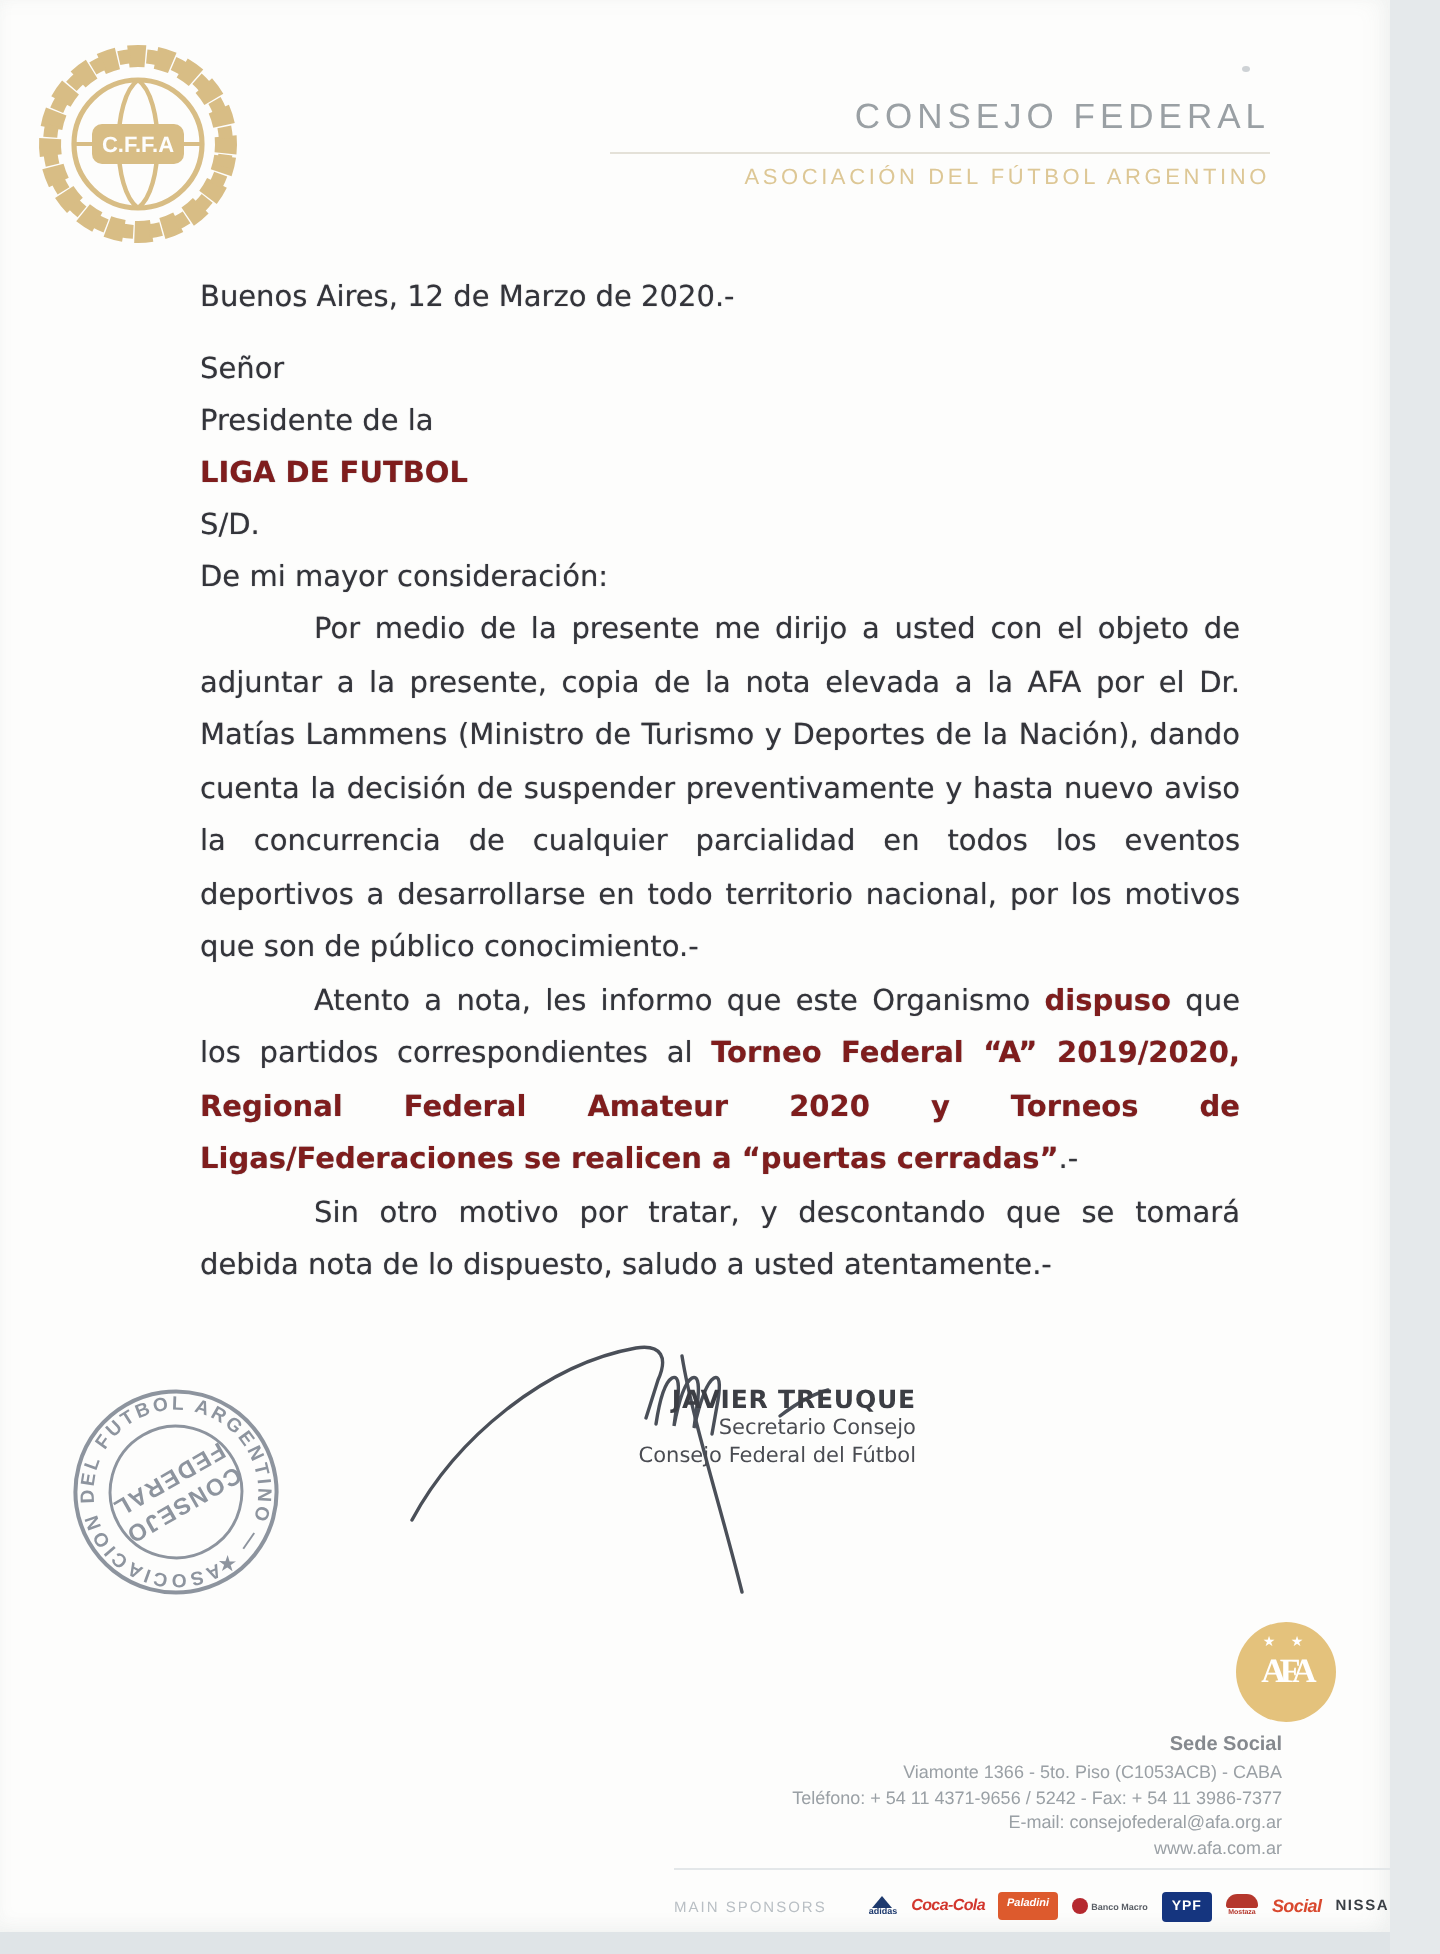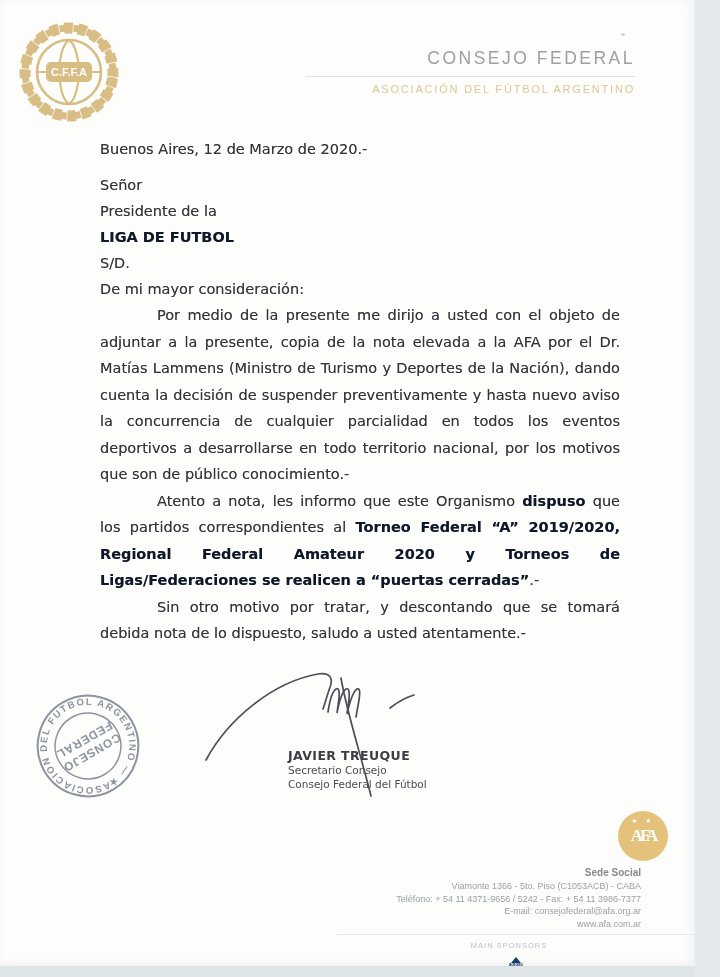--- a/index.html
+++ b/index.html
@@ -30,27 +30,27 @@
   .org-sub { color:#ddc795; font-size:11px; letter-spacing:1.8px; font-weight:400; }
 
   
   .letter {
     position:absolute; left:100px; top:140px; width:520px;
     color:#33343a; font-size:14.5px; line-height:26.5px;
     text-shadow:0 0 0.5px rgba(50,50,58,0.55);
   }
   .date-line { line-height:19px; margin-bottom:13px; white-space:nowrap; }
   .recipient div { line-height:26px; }
-  .bold { font-weight:bold; color:#0f172a; }
+  .bold { font-weight:bold; color:#7f1d1d; }
   .para { text-align:justify; text-align-last:left; text-indent:57px; }
 
   
   .sig-svg { position:absolute; left:168px; top:664px; width:270px; height:145px; }
   .sig-block {
-    position:absolute; left:288px; top:748px; width:170px; text-align:left;
+    position:absolute; left:288px; top:692px; width:170px; text-align:right;
     color:#3c3e44;
   }
   .sig-name { font-size:12.5px; font-weight:bold; letter-spacing:.4px; line-height:15px; }
   .sig-role { font-size:10.5px; line-height:14px; color:#4a4c52; }
 
   .stamp { position:absolute; left:24px; top:682px; width:128px; height:128px; opacity:.88; }
 
   
   .afa-logo {
     position:absolute; left:618px; top:811px; width:50px; height:50px; border-radius:50%;
@@ -62,21 +62,20 @@
     position:absolute; right:54px; top:866px; width:400px; text-align:right;
     font-family:"Liberation Sans", sans-serif; color:#9aa0a5; font-size:9px; line-height:12.5px;
   }
   .address .addr-title { font-weight:bold; color:#85898e; font-size:10px; line-height:14px; }
 
   .sponsor-rule { position:absolute; left:337px; top:934px; width:358px; height:1px; background:#e3e7e9; }
   .sponsors {
     position:absolute; left:337px; top:941px; width:358px; height:24px;
     display:flex; align-items:center; gap:7px;
     font-family:"Liberation Sans", sans-serif;
-    flex-direction:column;
   }
   .sp-label { color:#b9bfc4; font-size:7.5px; letter-spacing:1px; margin-right:14px; white-space:nowrap; }
   .sp { display:flex; flex-direction:column; align-items:center; justify-content:center; line-height:1; white-space:nowrap; }
   .sp-adidas .tri { width:0; height:0; border-left:5px solid transparent; border-right:5px solid transparent; border-bottom:6px solid #1e3a6e; }
   .sp-adidas .txt { color:#1e3a6e; font-size:4.5px; font-weight:bold; }
   .sp-coke { color:#d2372e; font-size:8px; font-weight:bold; font-style:italic; letter-spacing:-.3px; }
   .sp-box { border-radius:2px; color:#fff; font-weight:bold; text-align:center; }
   .sp-paladini { background:#dd5a2d; font-style:italic; font-size:5.5px; padding:4px 4px; }
   .sp-macro { display:flex; flex-direction:row; align-items:center; gap:2px; }
   .sp-macro .dot { width:8px; height:8px; border-radius:50%; background:#b5292f; }

